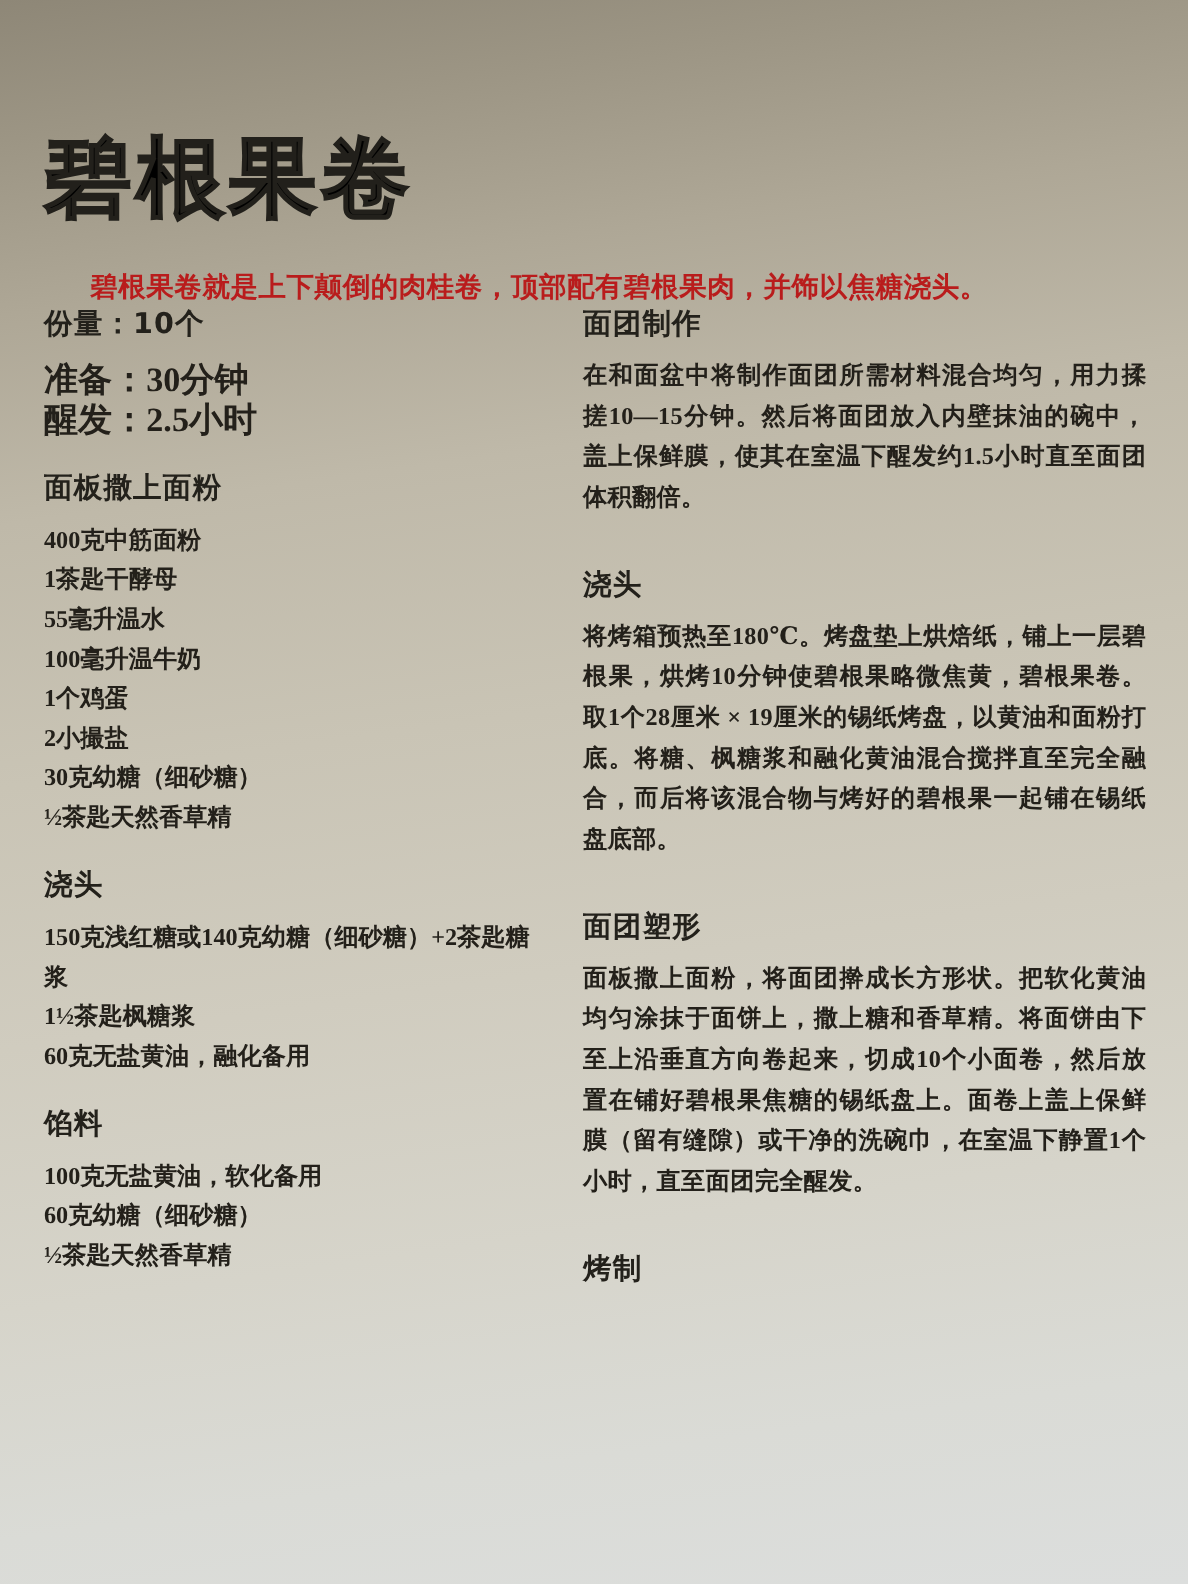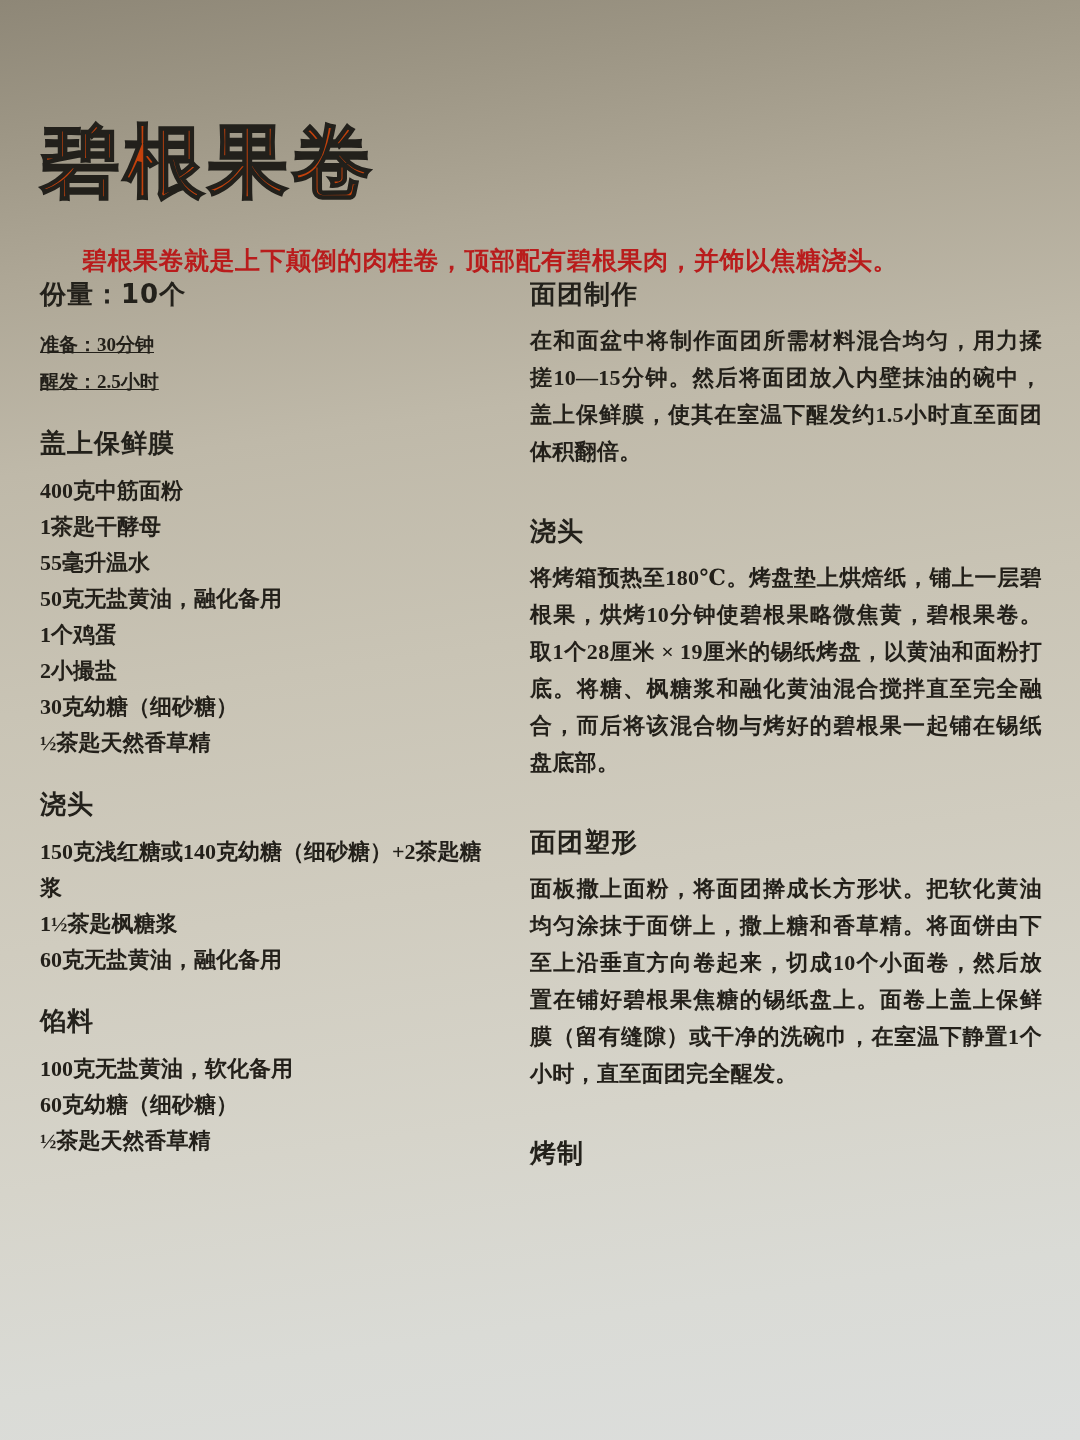--- a/index.html
+++ b/index.html
@@ -27,21 +27,21 @@
   }
   .page {
     box-sizing: border-box;
     padding: 118px 38px 0 40px;
   }
   .title {
     font-family: "DejaVu Sans", "Liberation Sans", sans-serif;
     font-weight: 800;
     font-size: 80px;
     letter-spacing: 4px;
-    color: #c2410c;
+    color: #000000;
     line-height: 1.1;
     -webkit-text-stroke: 2px #22201b;
   }
   .intro {
     margin-top: 38px;
     padding-left: 42px;
     font-size: 25px;
     font-weight: 700;
     letter-spacing: 0.5px;
     color: #b91c1c;
@@ -62,24 +62,23 @@
     font-family: "DejaVu Sans", "Liberation Sans", sans-serif;
     font-weight: 700;
     font-size: 26px;
     color: #23211b;
     letter-spacing: 1px;
   }
   .meta-bold {
     margin-bottom: 14px;
   }
   .meta-line {
-    font-size: 19px;
+    font-size: 31px;
     line-height: 37px;
     font-weight: 600;
-    text-decoration: underline;
   }
   .section {
     margin-top: 26px;
   }
   .section-heading {
     margin-bottom: 12px;
   }
   .ing-item {
     font-size: 22px;
     line-height: 36px;
@@ -113,25 +112,25 @@
 
     <div class="col-left">
 
       <div>
         <div class="h-sans meta-bold">份量：10个</div>
         <div class="meta-line">准备：30分钟</div>
         <div class="meta-line">醒发：2.5小时</div>
       </div>
 
       <div class="section">
-        <div class="h-sans section-heading">盖上保鲜膜</div>
+        <div class="h-sans section-heading">面板撒上面粉</div>
         <div class="ing-item">400克中筋面粉</div>
         <div class="ing-item">1茶匙干酵母</div>
         <div class="ing-item">55毫升温水</div>
-        <div class="ing-item">50克无盐黄油，融化备用</div>
+        <div class="ing-item">100毫升温牛奶</div>
         <div class="ing-item">1个鸡蛋</div>
         <div class="ing-item">2小撮盐</div>
         <div class="ing-item">30克幼糖（细砂糖）</div>
         <div class="ing-item">½茶匙天然香草精</div>
       </div>
 
       <div class="section">
         <div class="h-sans section-heading">浇头</div>
         <div class="ing-item">150克浅红糖或140克幼糖（细砂糖）+2茶匙糖浆</div>
         <div class="ing-item">1½茶匙枫糖浆</div>

